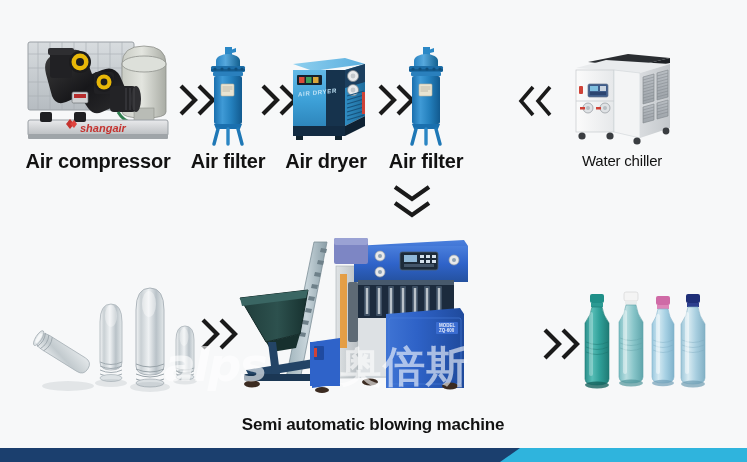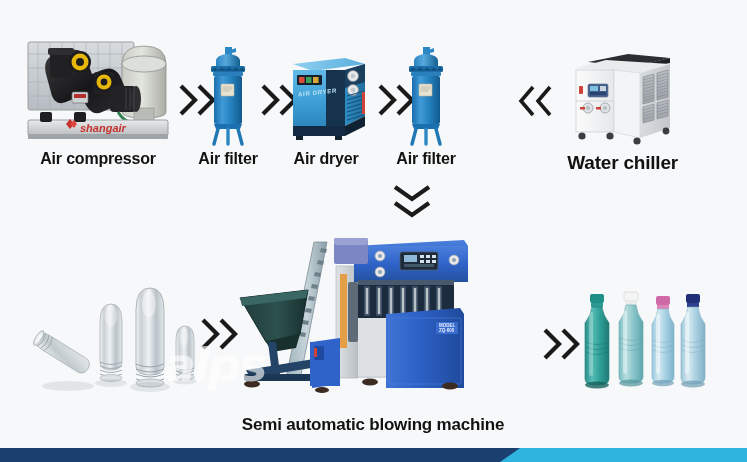--- a/index.html
+++ b/index.html
@@ -22,22 +22,22 @@
   .node { position: absolute; }
   .label {
     position: absolute;
     font-family: "Liberation Sans", sans-serif;
     font-weight: bold;
     color: #121212;
     white-space: nowrap;
     text-align: center;
     letter-spacing: -0.2px;
   }
-  .lbl-main { font-size: 16px; }
-  .lbl-chiller { font-size: 19px; font-weight: bold; text-align: right; }
+  .lbl-main { font-size: 20px; }
+  .lbl-chiller { font-size: 15px; font-weight: normal; }
   .lbl-big { font-size: 17px; }
 
   .arrow { position: absolute; display: block; }
 
   
   #ribbon {
     position: absolute;
     left: 0; bottom: 0;
     width: 747px; height: 14px;
   }
@@ -646,20 +646,21 @@
       <rect x="86" y="118" width="3" height="9" fill="#cf4237"></rect>
 
       <ellipse cx="142" cy="152" rx="8" ry="3.5" fill="#3b2b21"></ellipse>
       <ellipse cx="222" cy="156" rx="8" ry="3.5" fill="#3b2b21"></ellipse>
       <ellipse cx="94" cy="160" rx="7" ry="3" fill="#3b2b21"></ellipse>
     </svg>
   </div>
 
   <div id="watermark">
     <span class="wm-latin">alps</span>
+    <span class="wm-cjk">奥倍斯</span>
   </div>
 
   <div class="label lbl-big" style="left:228px; top:415px; width:290px;">Semi automatic blowing machine</div>
 
   <div class="arrow" style="left:540px; top:326px;">
     <svg width="42" height="36" viewBox="0 0 42 36" xmlns="http://www.w3.org/2000/svg">
       <path d="M5 4 L19 18 L5 32" fill="none" stroke="#1a1a1a" stroke-width="4.2"></path>
       <path d="M23 4 L37 18 L23 32" fill="none" stroke="#1a1a1a" stroke-width="4.2"></path>
     </svg>
   </div>

